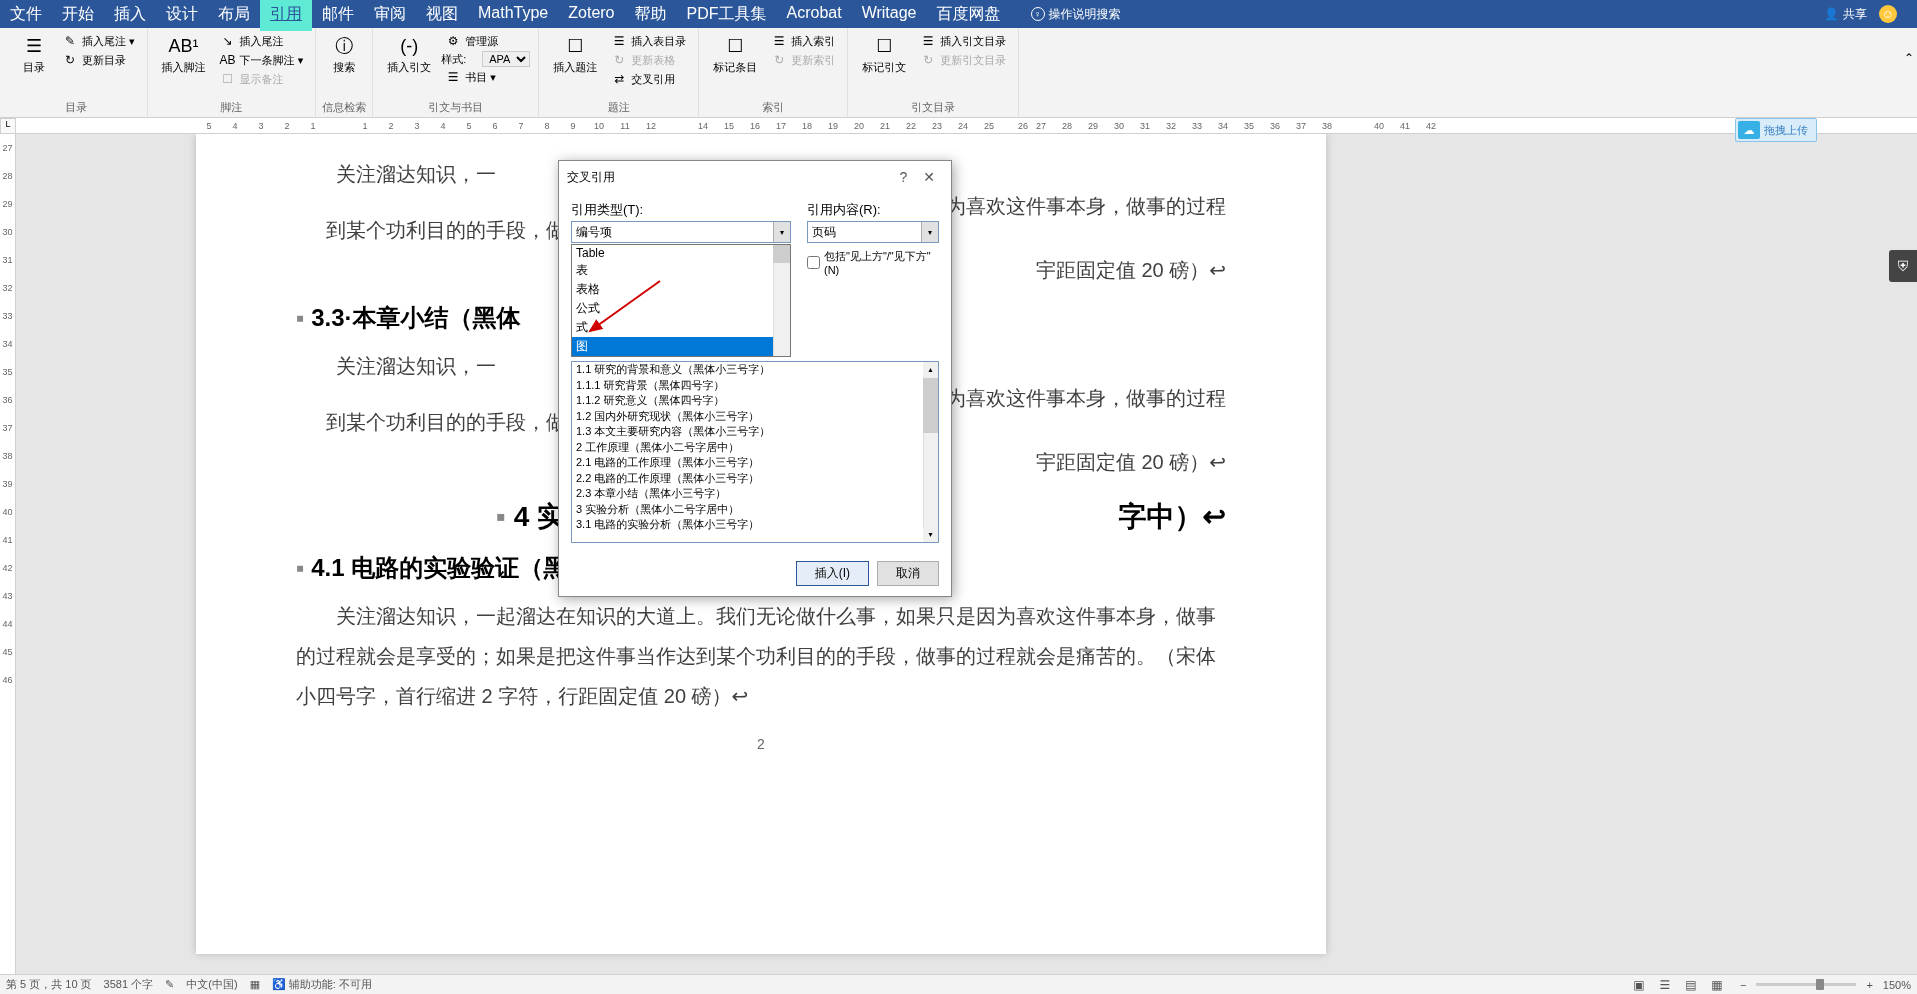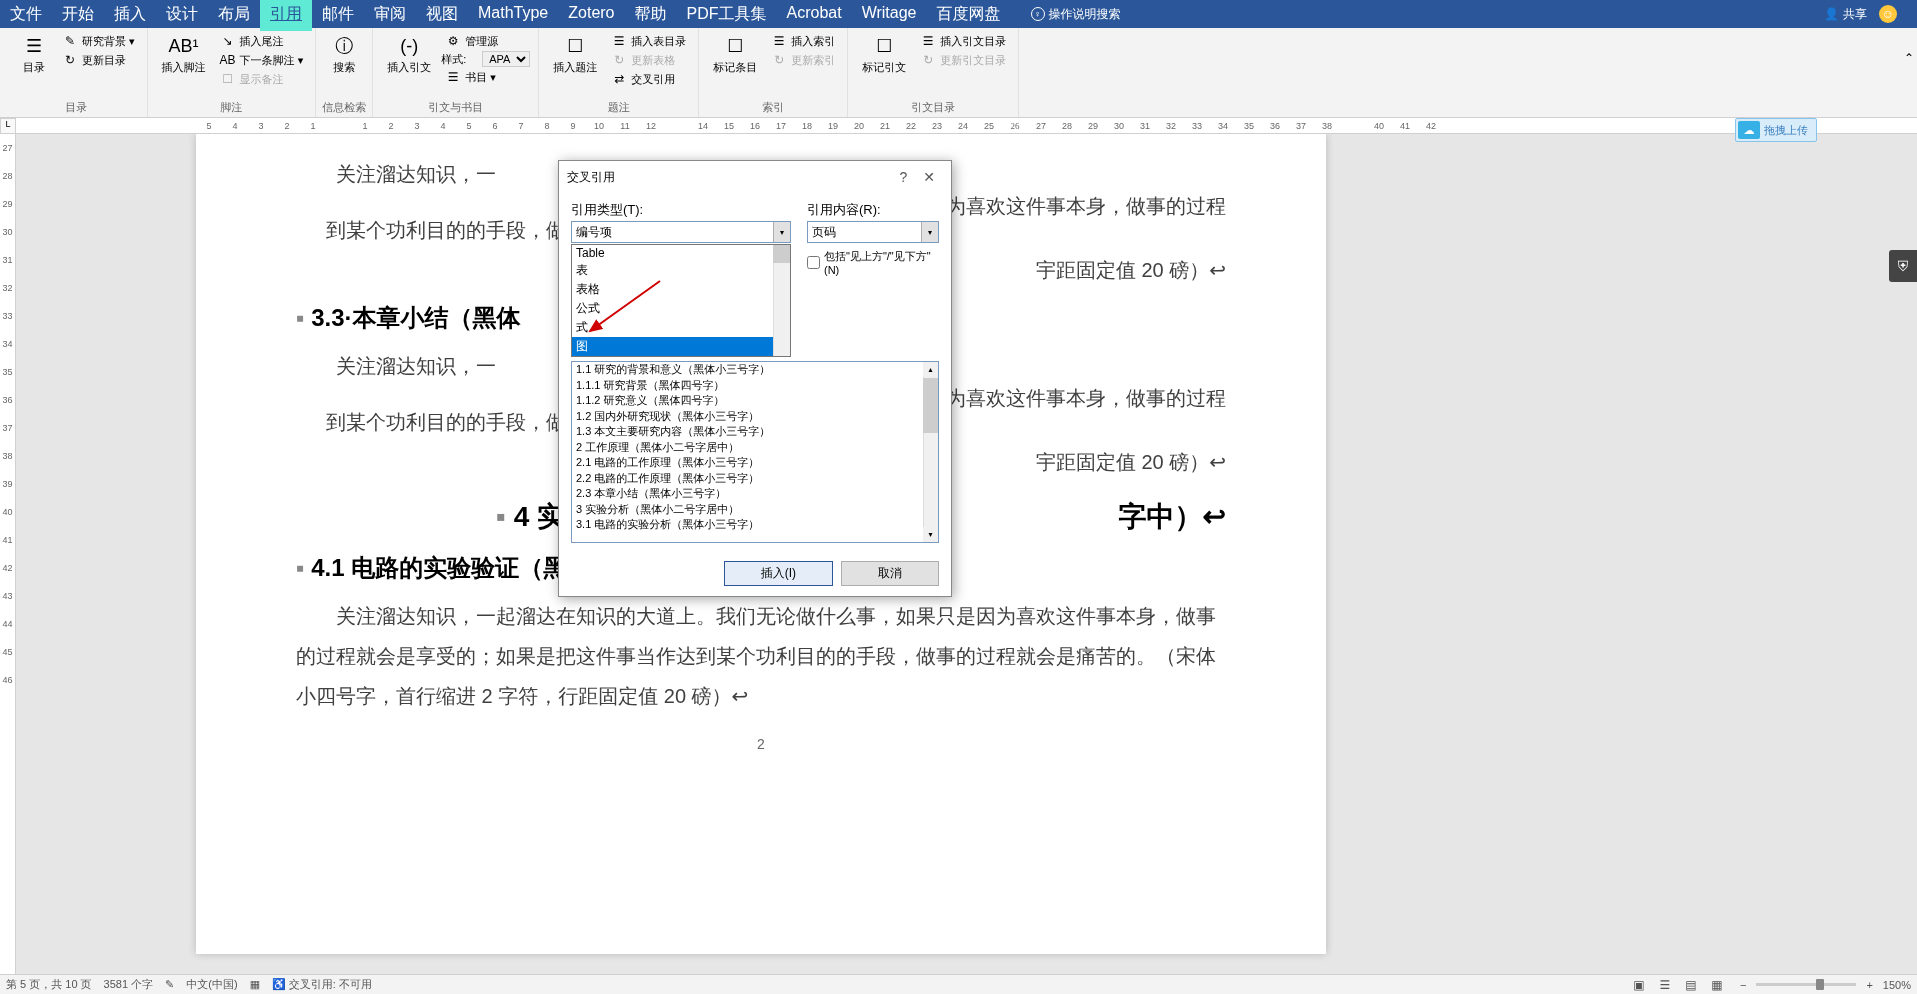--- a/index.html
+++ b/index.html
@@ -73,21 +73,21 @@
 .dd-list .thumb { position:absolute;right:0;top:0;width:17px;height:18px;background:#cdcdcd;}
 
 
 .result-box { position:relative;border:1px solid #7a99bf;height:182px;margin-top:2px;overflow:hidden;}
 .result-box .item { padding:0 4px;font-size:11px;line-height:15.5px;cursor:pointer;white-space:nowrap;}
 .result-box .scrollbar { position:absolute;right:0;top:0;bottom:0;width:15px;background:#f0f0f0;border-left:1px solid #ddd;}
 .result-box .thumb { position:absolute;right:0;top:16px;width:15px;height:55px;background:#cdcdcd;}
 .result-box .arrow-btn { position:absolute;right:0;width:15px;height:15px;background:#f0f0f0;font-size:8px;text-align:center;line-height:15px;}
 
 .dialog-footer { display:flex;justify-content:flex-end;gap:8px;padding:10px 12px;}
-.dialog-footer button { padding:3px 36px;font-size:12px;border:1px solid #adadad;background:#e1e1e1;cursor:pointer;}
+.dialog-footer button { padding:3px 18px;font-size:12px;border:1px solid #adadad;background:#e1e1e1;cursor:pointer;}
 .dialog-footer button.primary { border:1px solid #2b579a;background:#e5eef8;}
 
 
 .arrow-svg { position:absolute;left:580px;top:276px;z-index:101;pointer-events:none;}
 
 
 .statusbar { position:absolute;left:0;right:0;bottom:0;height:20px;background:#f3f3f3;border-top:1px solid #d0d0d0;display:flex;align-items:center;font-size:11px;color:#555;padding:0 6px;gap:12px;}
 .statusbar .right { margin-left:auto;display:flex;align-items:center;gap:10px;}
 .statusbar .view-btns { display:flex;gap:0;}
 .statusbar .view-btns span { width:26px;height:18px;border:1px solid transparent;display:flex;align-items:center;justify-content:center;cursor:pointer;font-size:12px;}
@@ -133,21 +133,21 @@
 <div class="ribbon" id="ribbon">
     <div class="ribbon-group">
       <div class="ribbon-content">
         <div class="big-btn">
           <div class="icon">☰</div>
           <div>目录</div>
         </div>
         <div class="btn-col">
           <div class="small-btn">
             <span class="icon">✎</span>
-            <span>研究背景 ▾</span>
+            <span>插入尾注 ▾</span>
           </div>
           <div class="small-btn">
             <span class="icon">↻</span>
             <span>更新目录</span>
           </div>
         </div>
       </div>
       <div class="ribbon-group-label">目录</div>
     </div>
     <div class="ribbon-group">
@@ -296,21 +296,21 @@
       <span style="display: inline-block; width: 26px; text-align: center;">16</span>
       <span style="display: inline-block; width: 26px; text-align: center;">17</span>
       <span style="display: inline-block; width: 26px; text-align: center;">18</span>
       <span style="display: inline-block; width: 26px; text-align: center;">19</span>
       <span style="display: inline-block; width: 26px; text-align: center;">20</span>
       <span style="display: inline-block; width: 26px; text-align: center;">21</span>
       <span style="display: inline-block; width: 26px; text-align: center;">22</span>
       <span style="display: inline-block; width: 26px; text-align: center;">23</span>
       <span style="display: inline-block; width: 26px; text-align: center;">24</span>
       <span style="display: inline-block; width: 26px; text-align: center;">25</span>
-      <span style="display: inline-block; width: 26px; text-align: center; font-family: Liberation Serif, serif;">26</span>
+      <span style="display: inline-block; width: 26px; text-align: right;">26</span>
       <span style="display: inline-block; width: 26px; text-align: center;">27</span>
       <span style="display: inline-block; width: 26px; text-align: center;">28</span>
       <span style="display: inline-block; width: 26px; text-align: center;">29</span>
       <span style="display: inline-block; width: 26px; text-align: center;">30</span>
       <span style="display: inline-block; width: 26px; text-align: center;">31</span>
       <span style="display: inline-block; width: 26px; text-align: center;">32</span>
       <span style="display: inline-block; width: 26px; text-align: center;">33</span>
       <span style="display: inline-block; width: 26px; text-align: center;">34</span>
       <span style="display: inline-block; width: 26px; text-align: center;">35</span>
       <span style="display: inline-block; width: 26px; text-align: center;">36</span>
@@ -443,21 +443,21 @@
     </defs>
   <line x1="80" y1="5" x2="10" y2="55" stroke="#d00000" stroke-width="2" marker-end="url(#ah)"></line>
 </svg>
 
 <div class="statusbar">
   <span>第 5 页，共 10 页</span>
   <span>3581 个字</span>
   <span>✎</span>
   <span>中文(中国)</span>
   <span>▦</span>
-  <span>♿ <span>交叉引用: 不可用</span></span>
+  <span>♿ <span>辅助功能: 不可用</span></span>
   <div class="right">
     <div class="view-btns">
       <span>▣</span>
       <span>☰</span>
       <span>▤</span>
       <span>▦</span>
     </div>
     <span>−</span>
     <div class="zoom-slider">
         <div class="thumb"></div>

